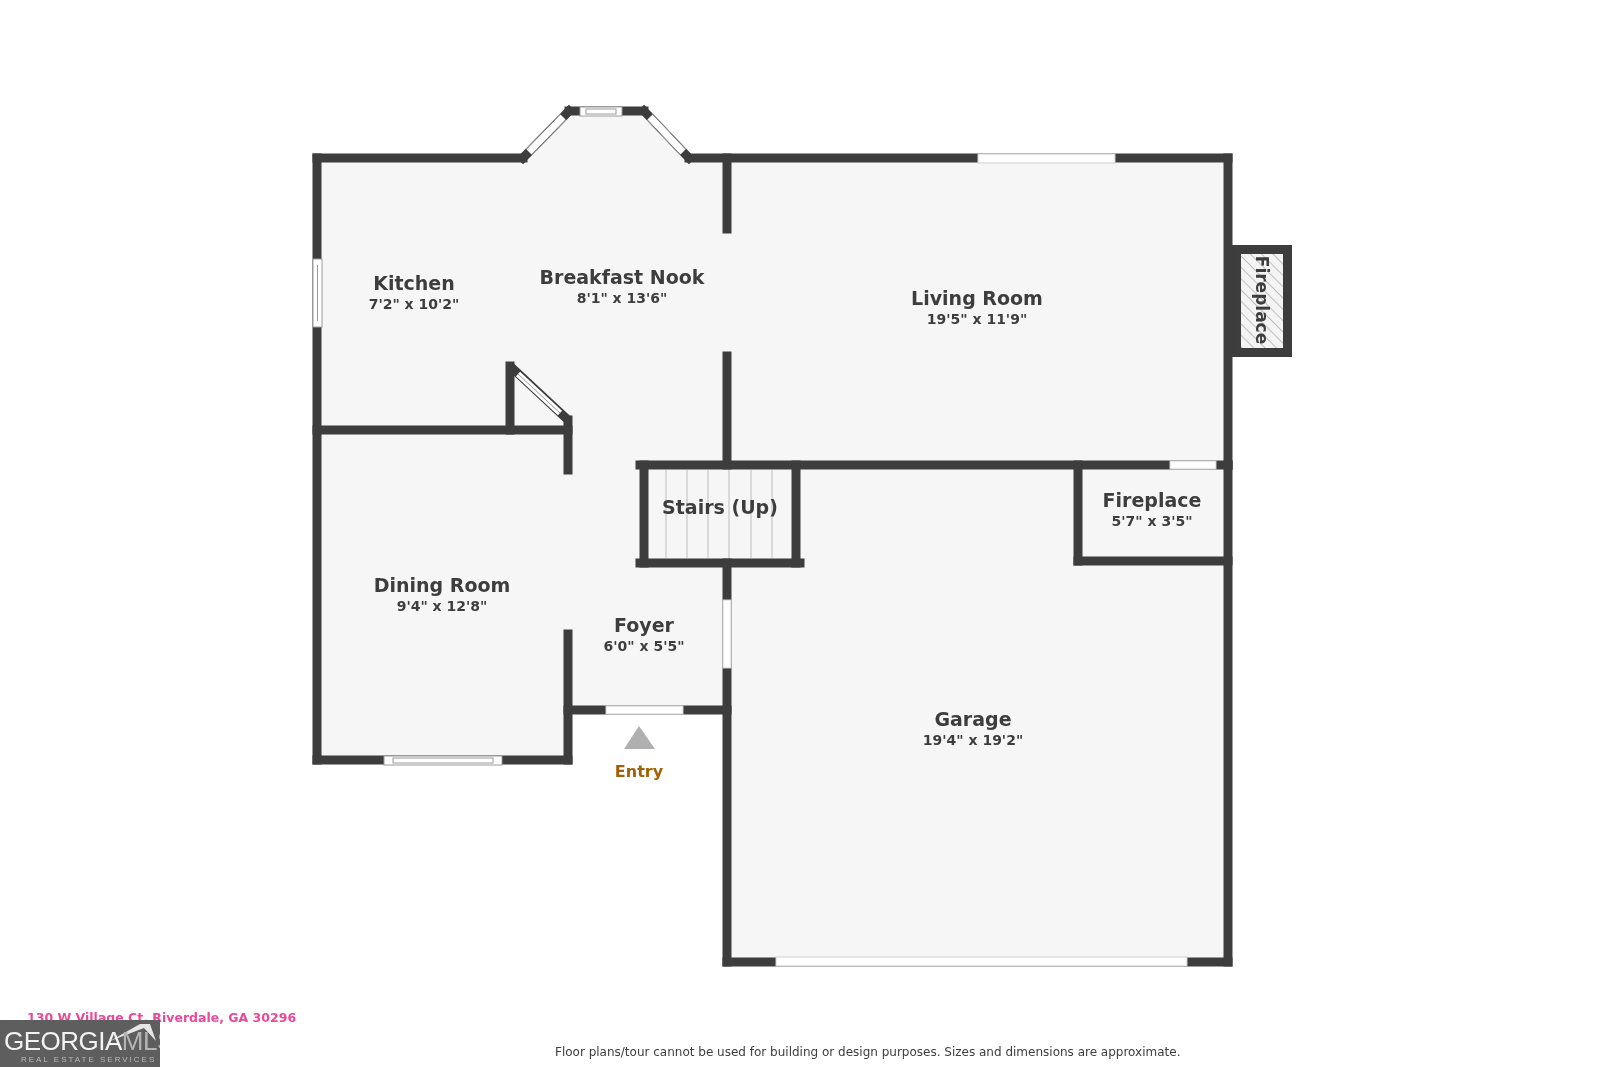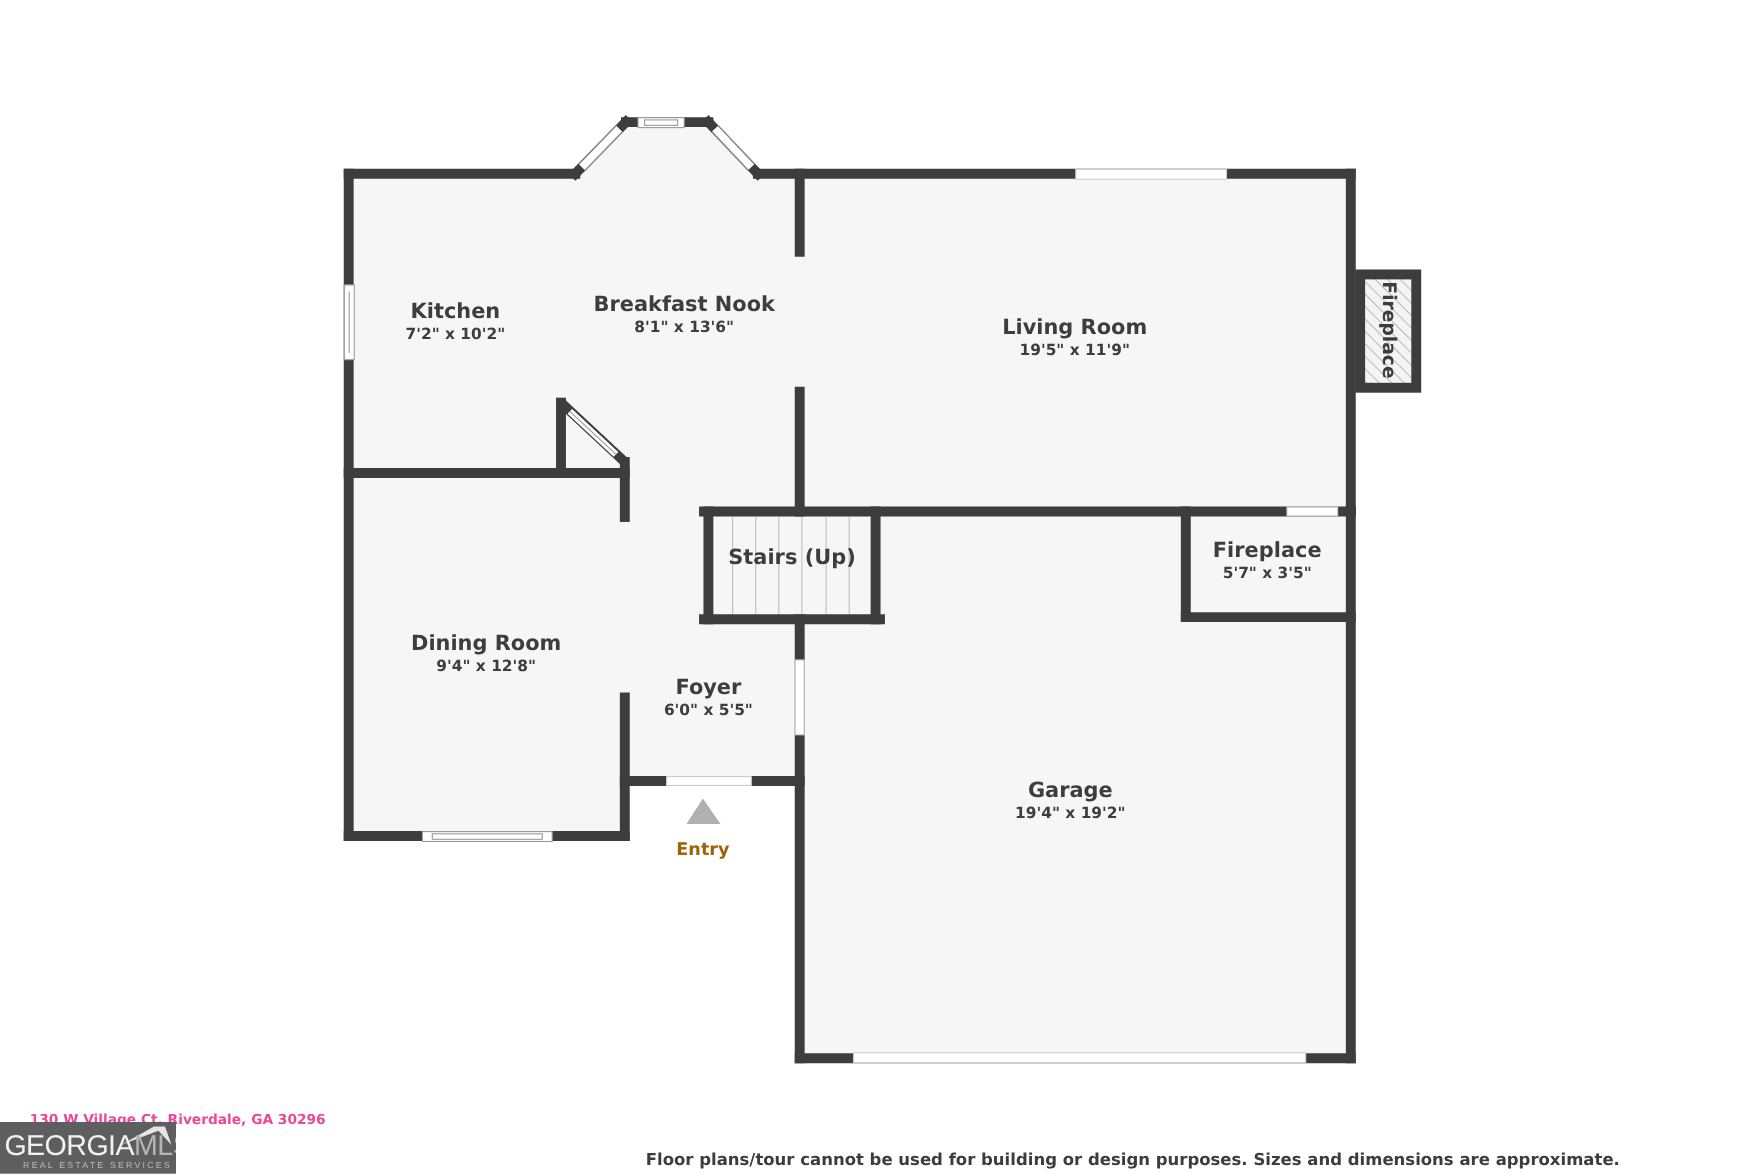--- a/index.html
+++ b/index.html
@@ -4,21 +4,21 @@
 <style>
   html, body { margin: 0; padding: 0; background: #ffffff; }
   body { width: 1600px; height: 1067px; position: relative; overflow: hidden; font-family: "DejaVu Sans", "Liberation Sans", sans-serif; }
   #plan { position: absolute; left: 0; top: 0; width: 1600px; height: 1067px; }
   .room-label { position: absolute; transform: translateX(-50%); text-align: center; color: #3d3d3d; white-space: nowrap; }
   .room-name { font-size: 19px; font-weight: bold; line-height: 22px; display: block; }
   .room-dim { font-size: 14px; font-weight: bold; line-height: 20px; display: block; color: #3d3d3d; }
   .fireplace-label { position: absolute; left: 1262px; top: 300px; transform: translate(-50%, -50%) rotate(90deg); font-size: 17px; font-weight: bold; color: #3d3d3d; white-space: nowrap; }
   .entry-label { position: absolute; left: 639px; top: 762px; transform: translateX(-50%); font-size: 16px; font-weight: bold; color: #a16207; }
   .address { position: absolute; left: 27px; top: 1010px; font-size: 12.5px; font-weight: bold; color: #ec4899; white-space: nowrap; }
-  .disclaimer { position: absolute; left: 555px; top: 1045px; font-size: 15px; font-weight: bold; color: #3d3d3d; white-space: nowrap; margin-left: 32px; }
+  .disclaimer { position: absolute; left: 555px; top: 1045px; font-size: 12px; font-weight: normal; color: #3d3d3d; white-space: nowrap; }
   .logo { position: absolute; left: 0; top: 1020px; width: 160px; height: 47px; background: #5e5e5e; overflow: hidden; }
   .logo-main { position: absolute; left: 4px; top: 7px; font-family: "Liberation Sans", sans-serif; font-size: 26px; letter-spacing: -0.5px; color: #f2f2f2; line-height: 28px; }
   .logo-main .mls { color: #b5b5b5; }
   .logo-sub { position: absolute; left: 21px; top: 35px; font-family: "Liberation Sans", sans-serif; font-size: 8px; font-weight: normal; letter-spacing: 2px; color: #b9b9b9; }
   .logo-roof { position: absolute; left: 110px; top: 2px; }
 </style>
 </head>
 <body>
 
 <svg id="plan" viewBox="0 0 1600 1067" xmlns="http://www.w3.org/2000/svg">

